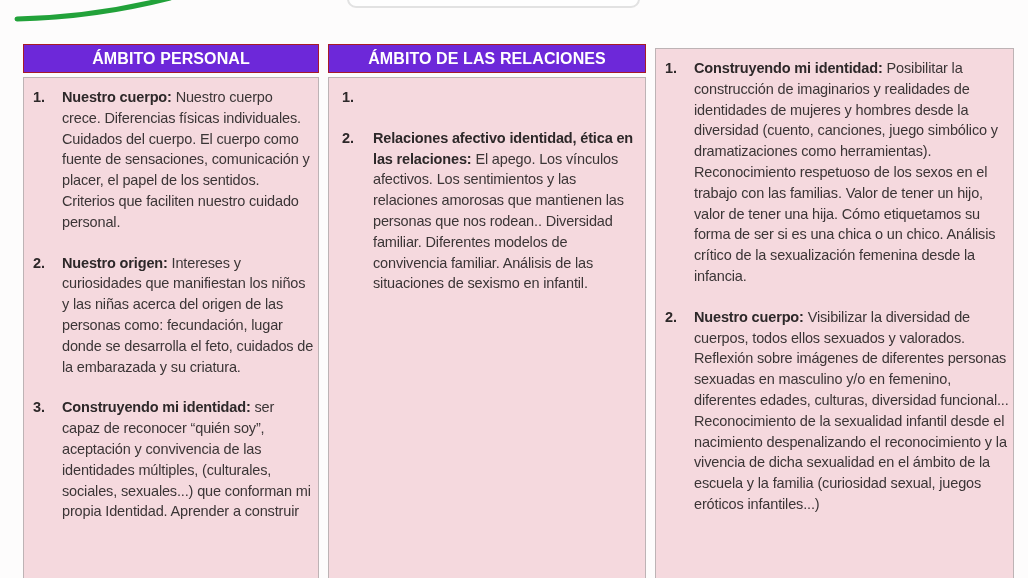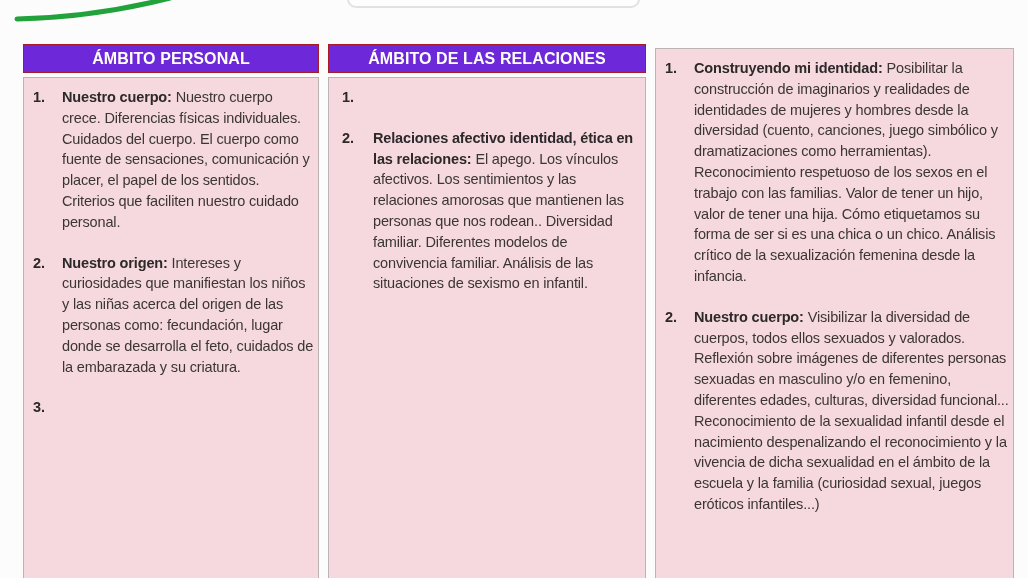--- a/index.html
+++ b/index.html
@@ -71,20 +71,21 @@
       <div class="item">
         <span class="num">1.</span>
         <p class="txt"><span class="ttl">Nuestro cuerpo:</span><span> Nuestro cuerpo crece. Diferencias físicas individuales. Cuidados del cuerpo. El cuerpo como fuente de sensaciones, comunicación y placer, el papel de los sentidos. Criterios que faciliten nuestro cuidado personal.</span></p>
       </div>
       <div class="item">
         <span class="num">2.</span>
         <p class="txt"><span class="ttl">Nuestro origen:</span><span> Intereses y curiosidades que manifiestan los niños y las niñas acerca del origen de las personas como: fecundación, lugar donde se desarrolla el feto, cuidados de la embarazada y su criatura.</span></p>
       </div>
       <div class="item">
         <span class="num">3.</span>
+        <p class="txt"><span class="ttl">Construyendo mi identidad:</span><span> ser capaz de reconocer “quién soy”, aceptación y convivencia de las identidades múltiples, (culturales, sociales, sexuales...) que conforman mi propia Identidad. Aprender a construir</span></p>
       </div>
     </div>
   </div>
 
   <div class="col c2">
     <div class="colhead">ÁMBITO DE LAS RELACIONES</div>
     <div class="colbody">
       <div class="item">
         <span class="num">1.</span>
       </div>

